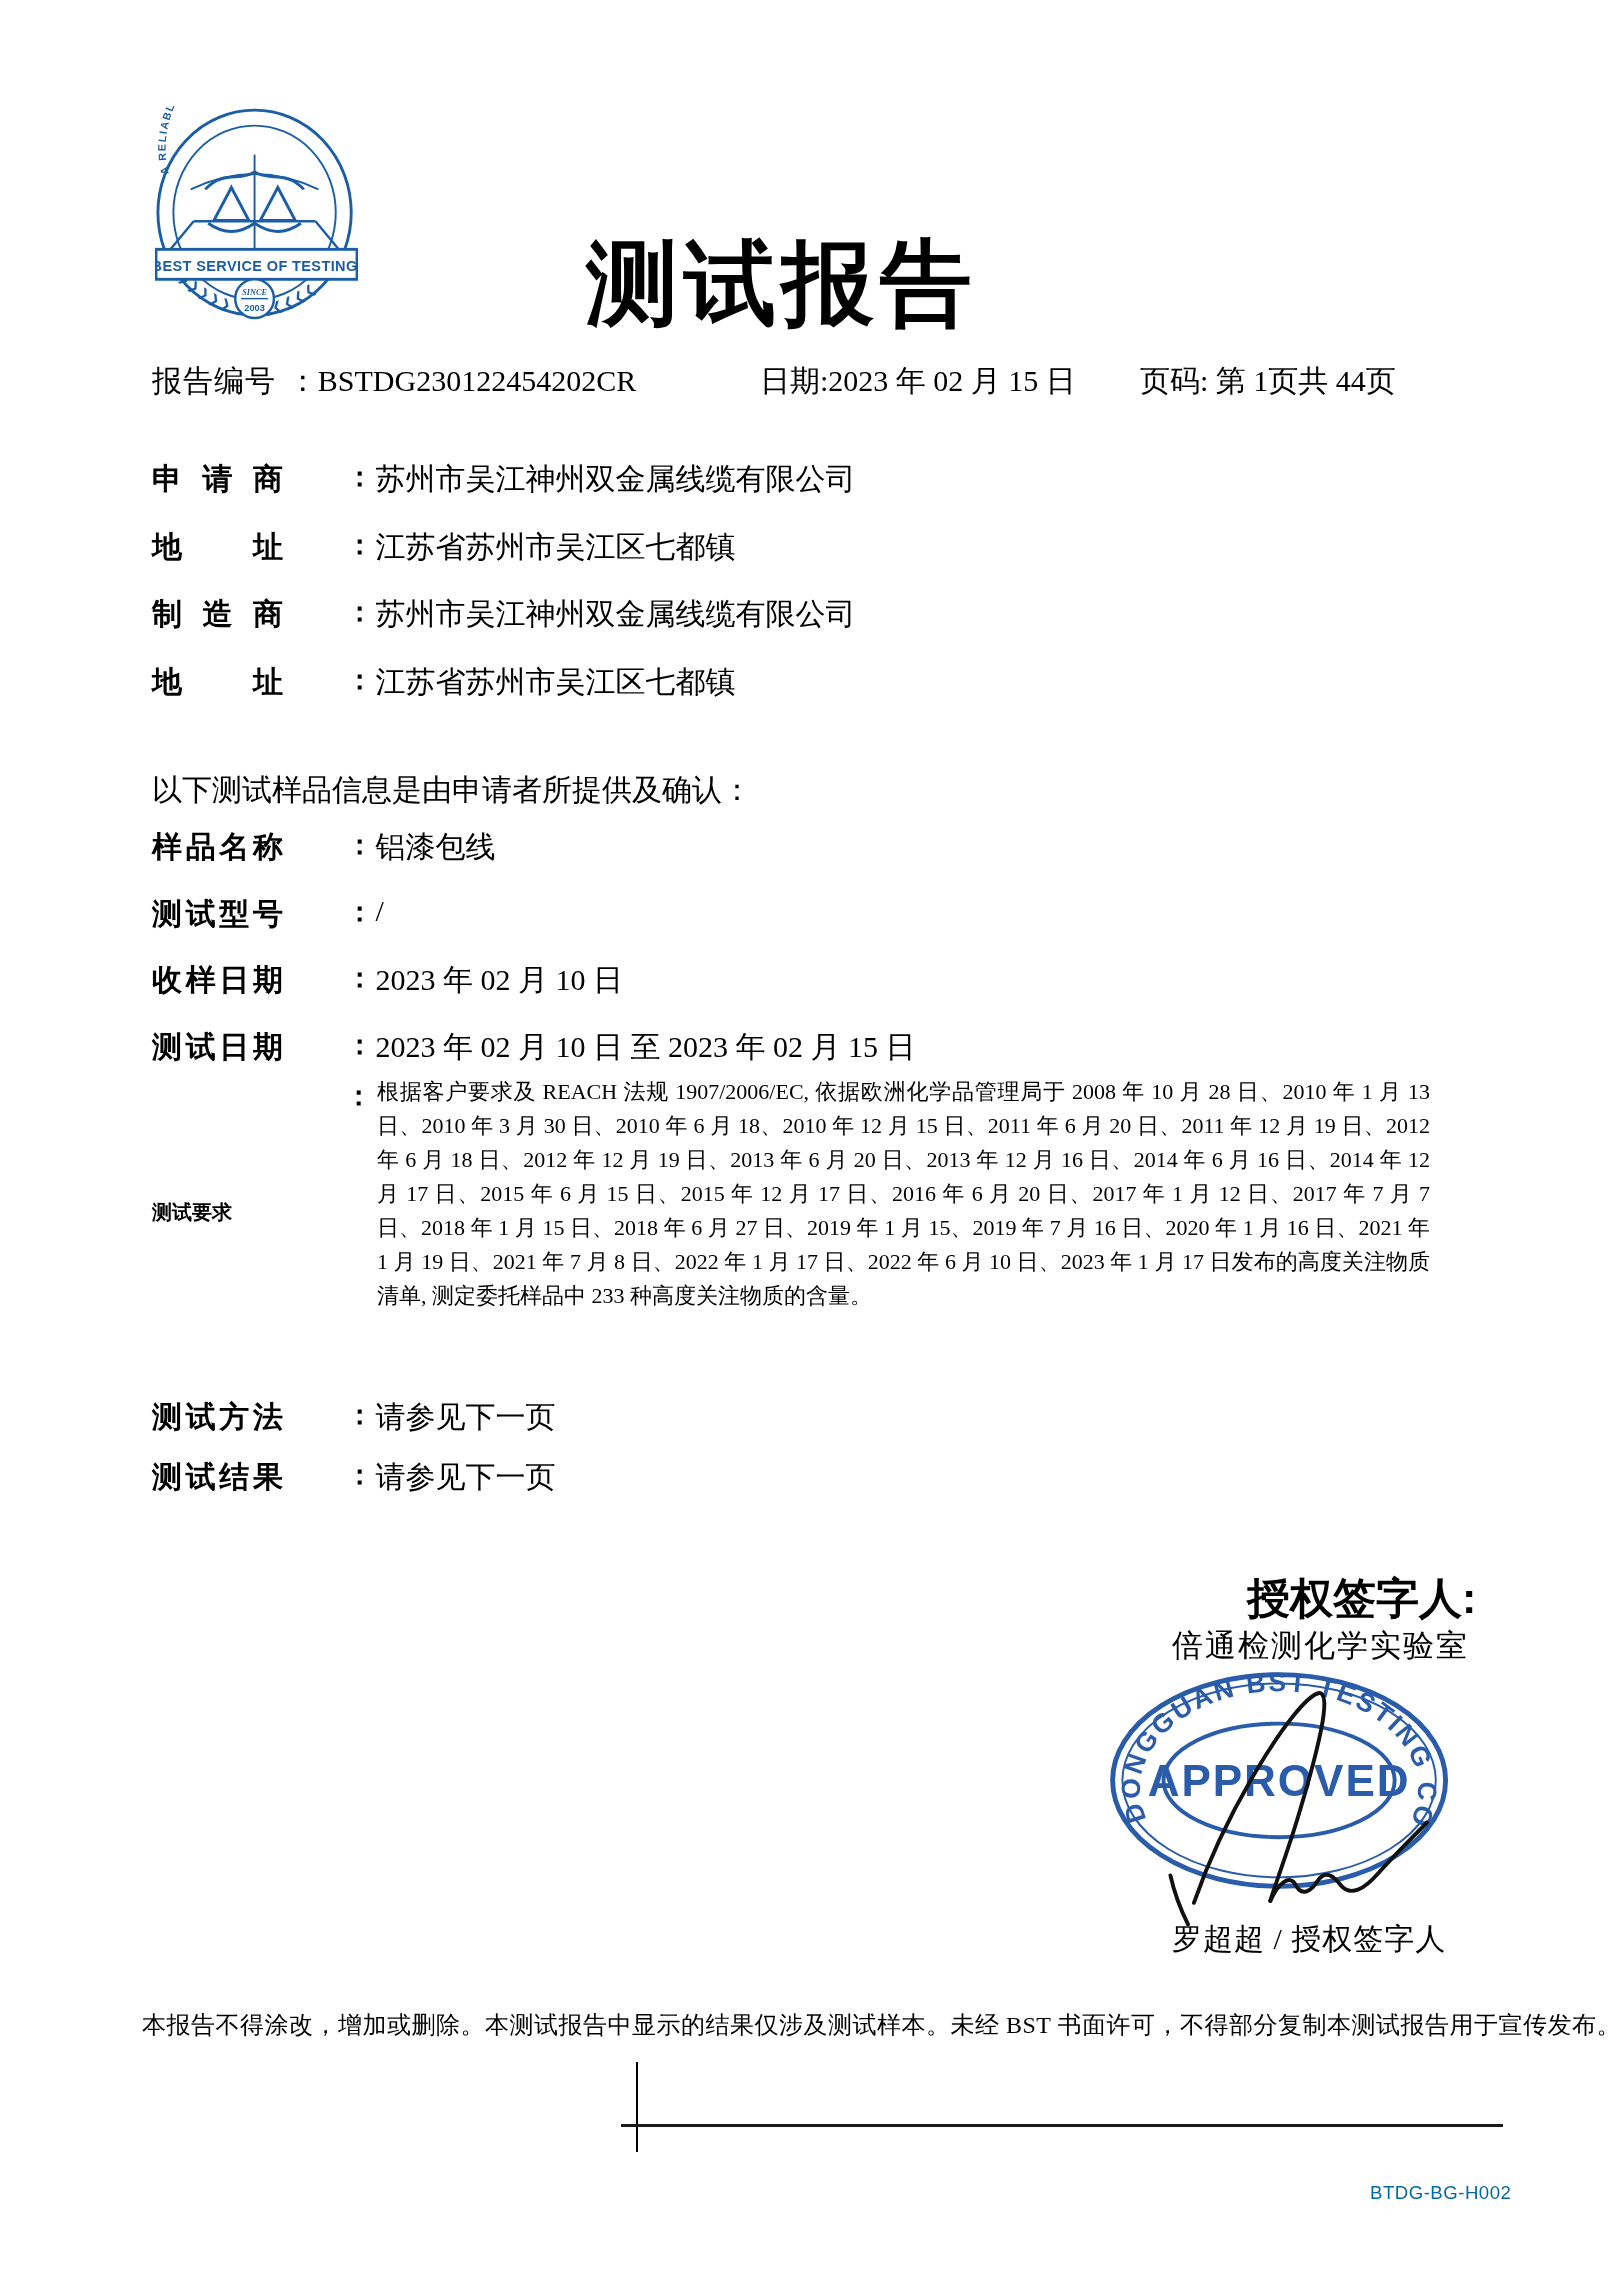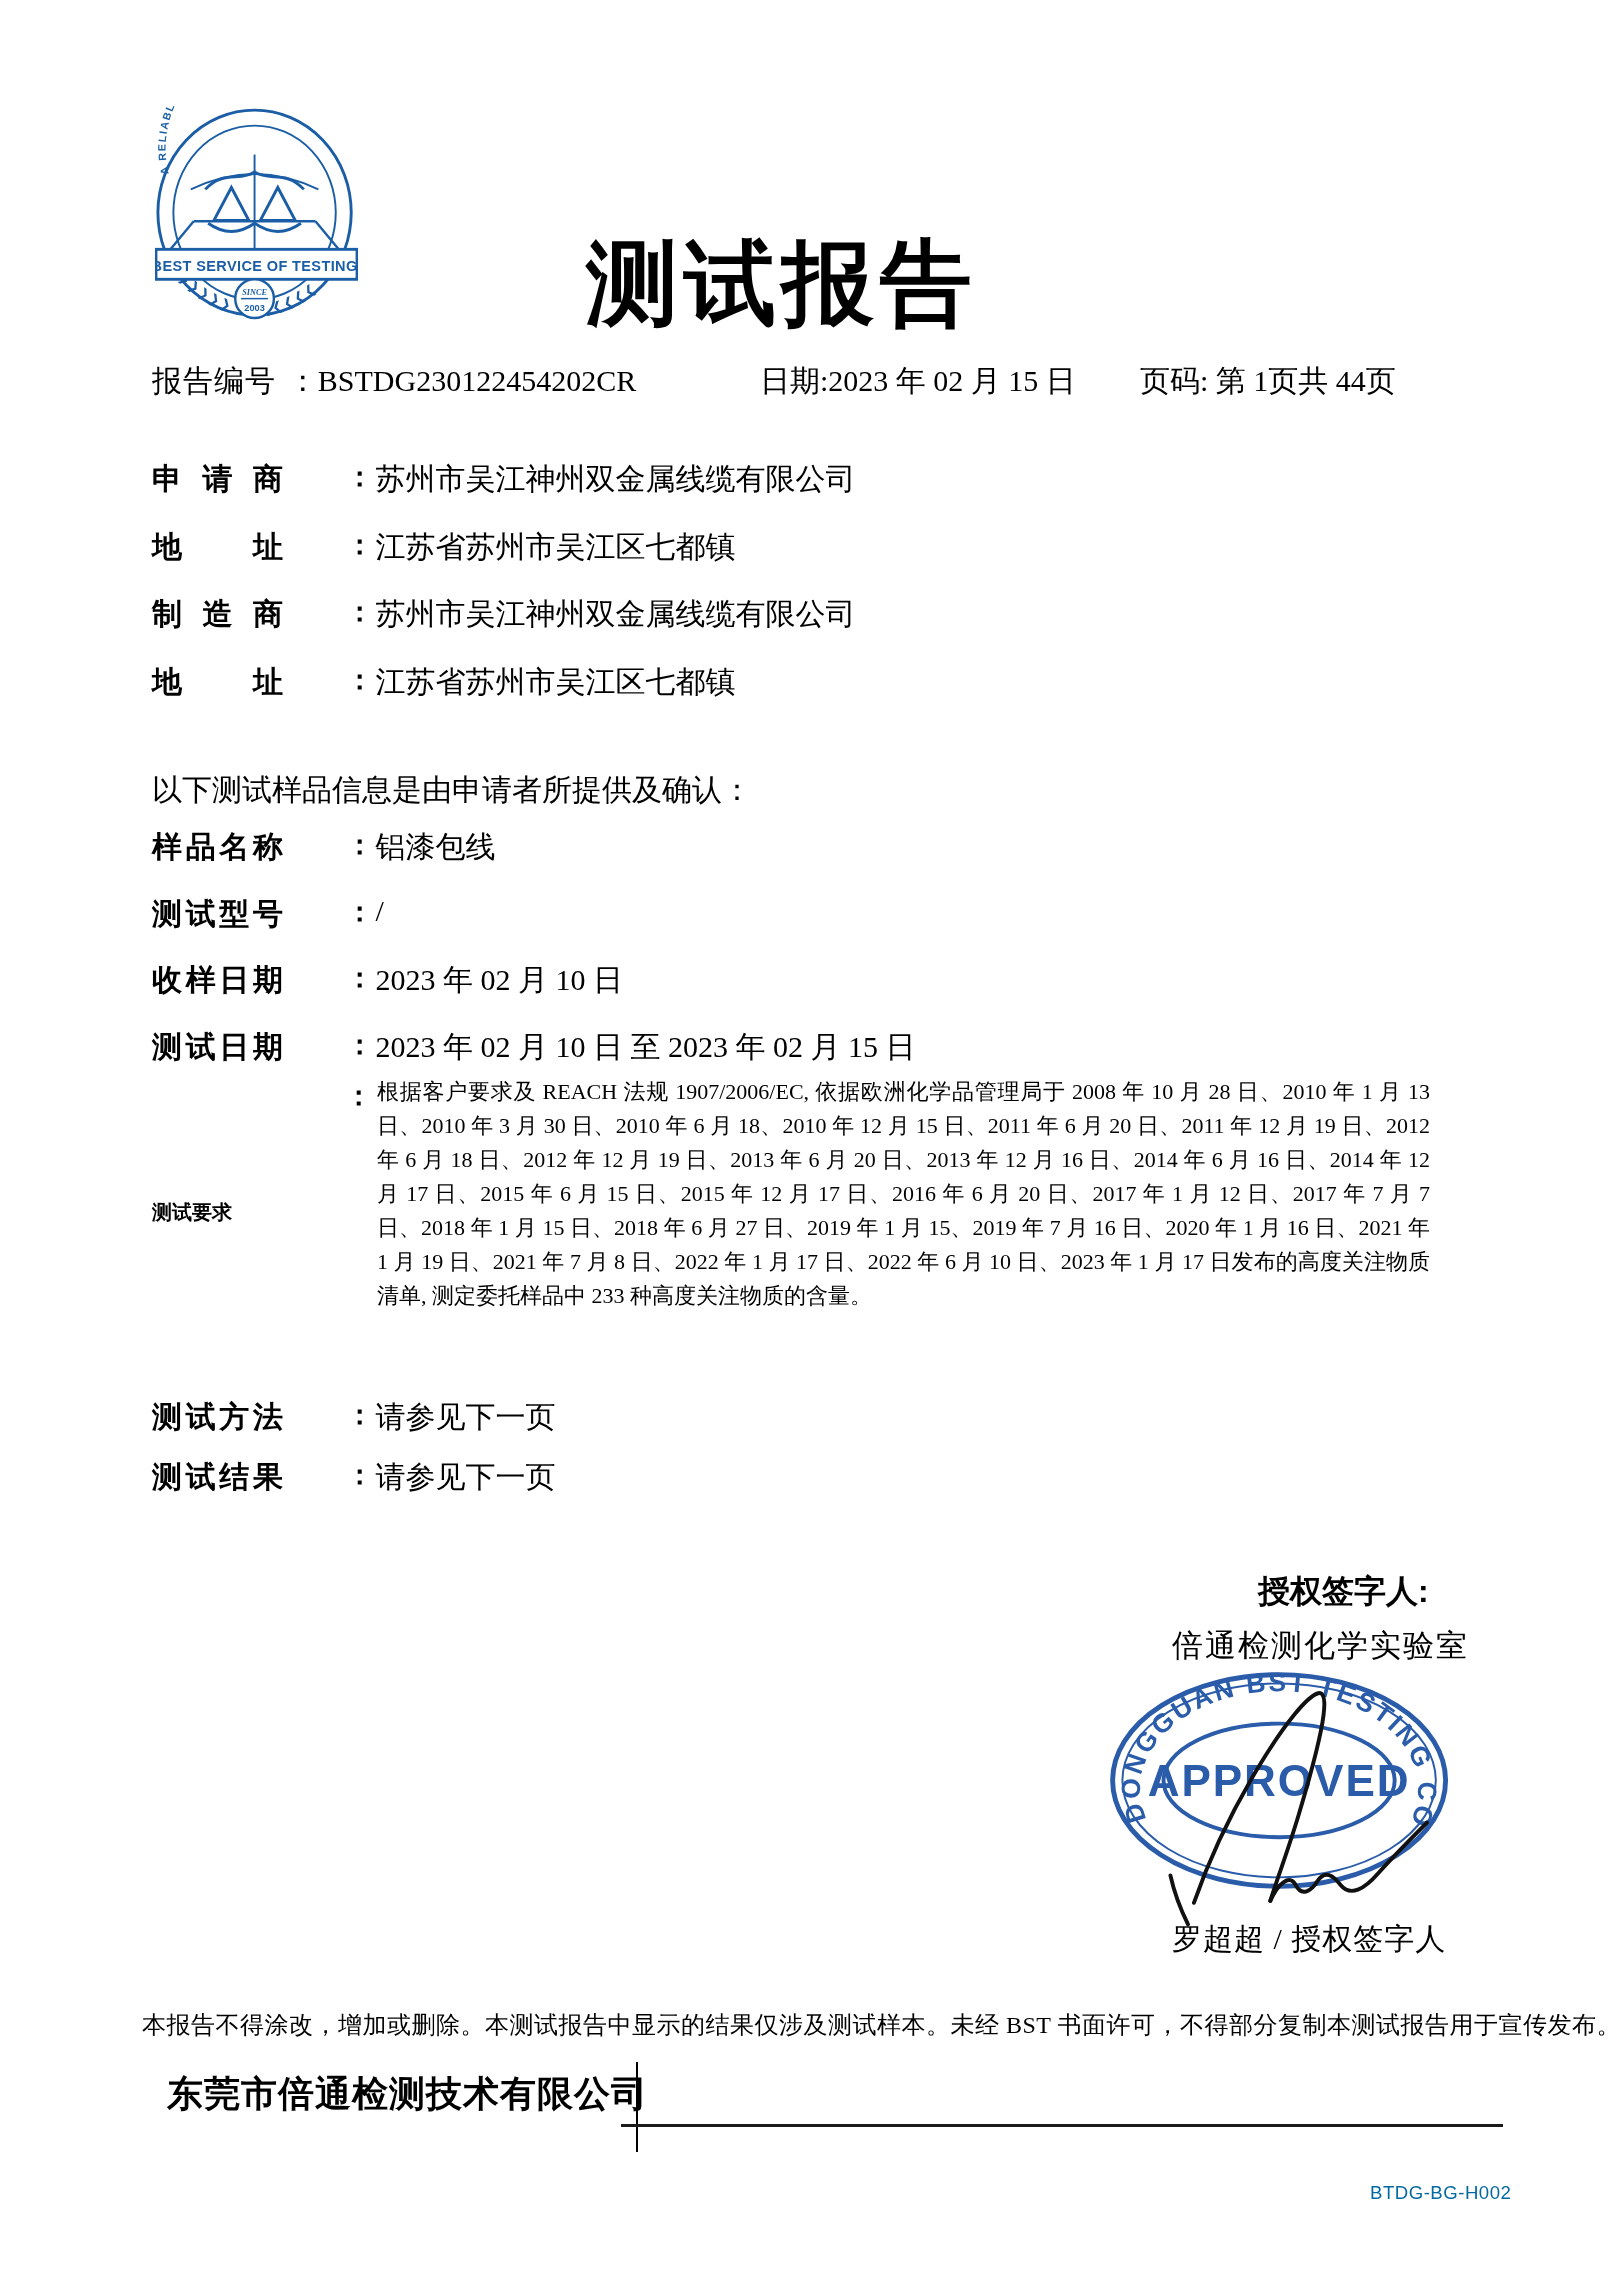--- a/index.html
+++ b/index.html
@@ -46,21 +46,21 @@
     font-family:"Liberation Sans","DejaVu Sans",sans-serif;
     font-weight:700;font-size:27.4px;
   }
   .req-text{
     width:1053px;font-size:22px;line-height:34px;
     text-align:justify;
   }
   
   .sig-heading{
     font-family:"Liberation Sans","DejaVu Sans",sans-serif;
-    font-weight:700;font-size:32px;margin-left:11px;
+    font-weight:700;font-size:43px;
   }
   .sig-lab{font-size:31px;letter-spacing:2px;}
   .signer{font-size:30px;letter-spacing:1px;}
   
   .disclaimer{
     width:100%;text-align:right;font-size:24px;letter-spacing:0.5px;
   }
   .foot-company{
     font-family:"Liberation Sans","DejaVu Sans",sans-serif;
     font-weight:700;font-size:36px;letter-spacing:1px;
@@ -220,20 +220,19 @@
         <path d="M 196,248 C 204,230 216,220 222,232 C 228,244 238,238 244,228 C 252,216 260,222 268,232 C 278,244 292,236 306,220 C 322,202 340,184 356,168"></path>
         <path d="M 94,222 C 98,240 104,256 112,272"></path>
       </g>
     </svg>
   </div>
 
   <div class="abs signer" style="left:1172px;top:1919px;">罗超超 / 授权签字人</div>
 
   <div class="abs disclaimer" style="left:0;top:2009px;">本报告不得涂改，增加或删除。本测试报告中显示的结果仅涉及测试样本。未经 BST 书面许可，不得部分复制本测试报告用于宣传发布。</div>
 
-  <div class="abs foot-company" style="left:167px;top:2070px;">东莞市倍通检测技术有限公司</div>
   <div class="abs foot-vline" style="left:636px;top:2062px;"></div>
   <div class="abs foot-hline" style="left:621px;top:2124px;width:882px;"></div>
 
   <div class="abs doc-code" style="left:1370px;top:2182px;">BTDG-BG-H002</div>
 
 </div>
 
 
 </body></html>

